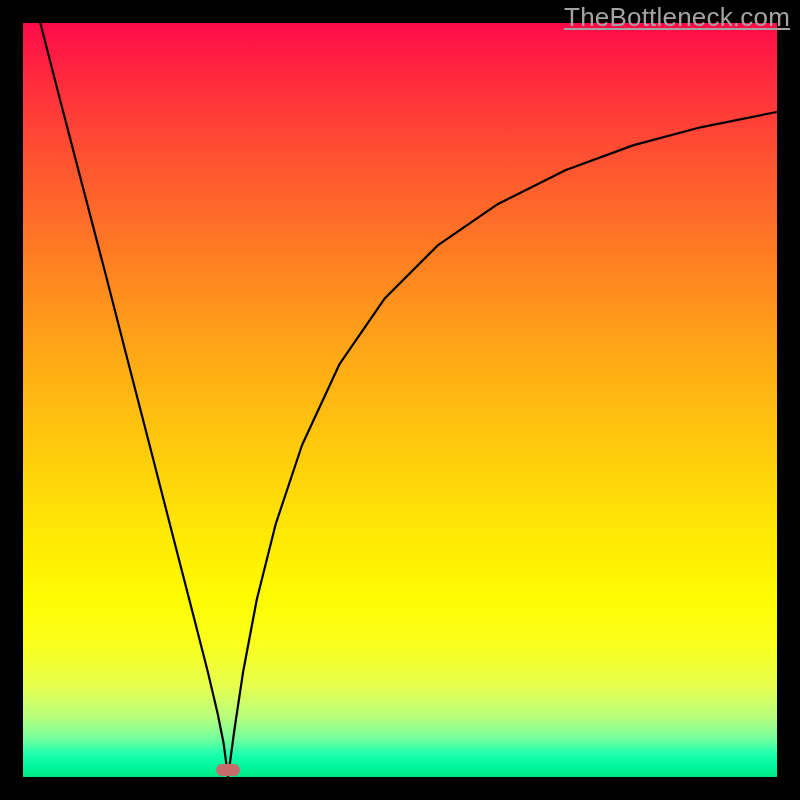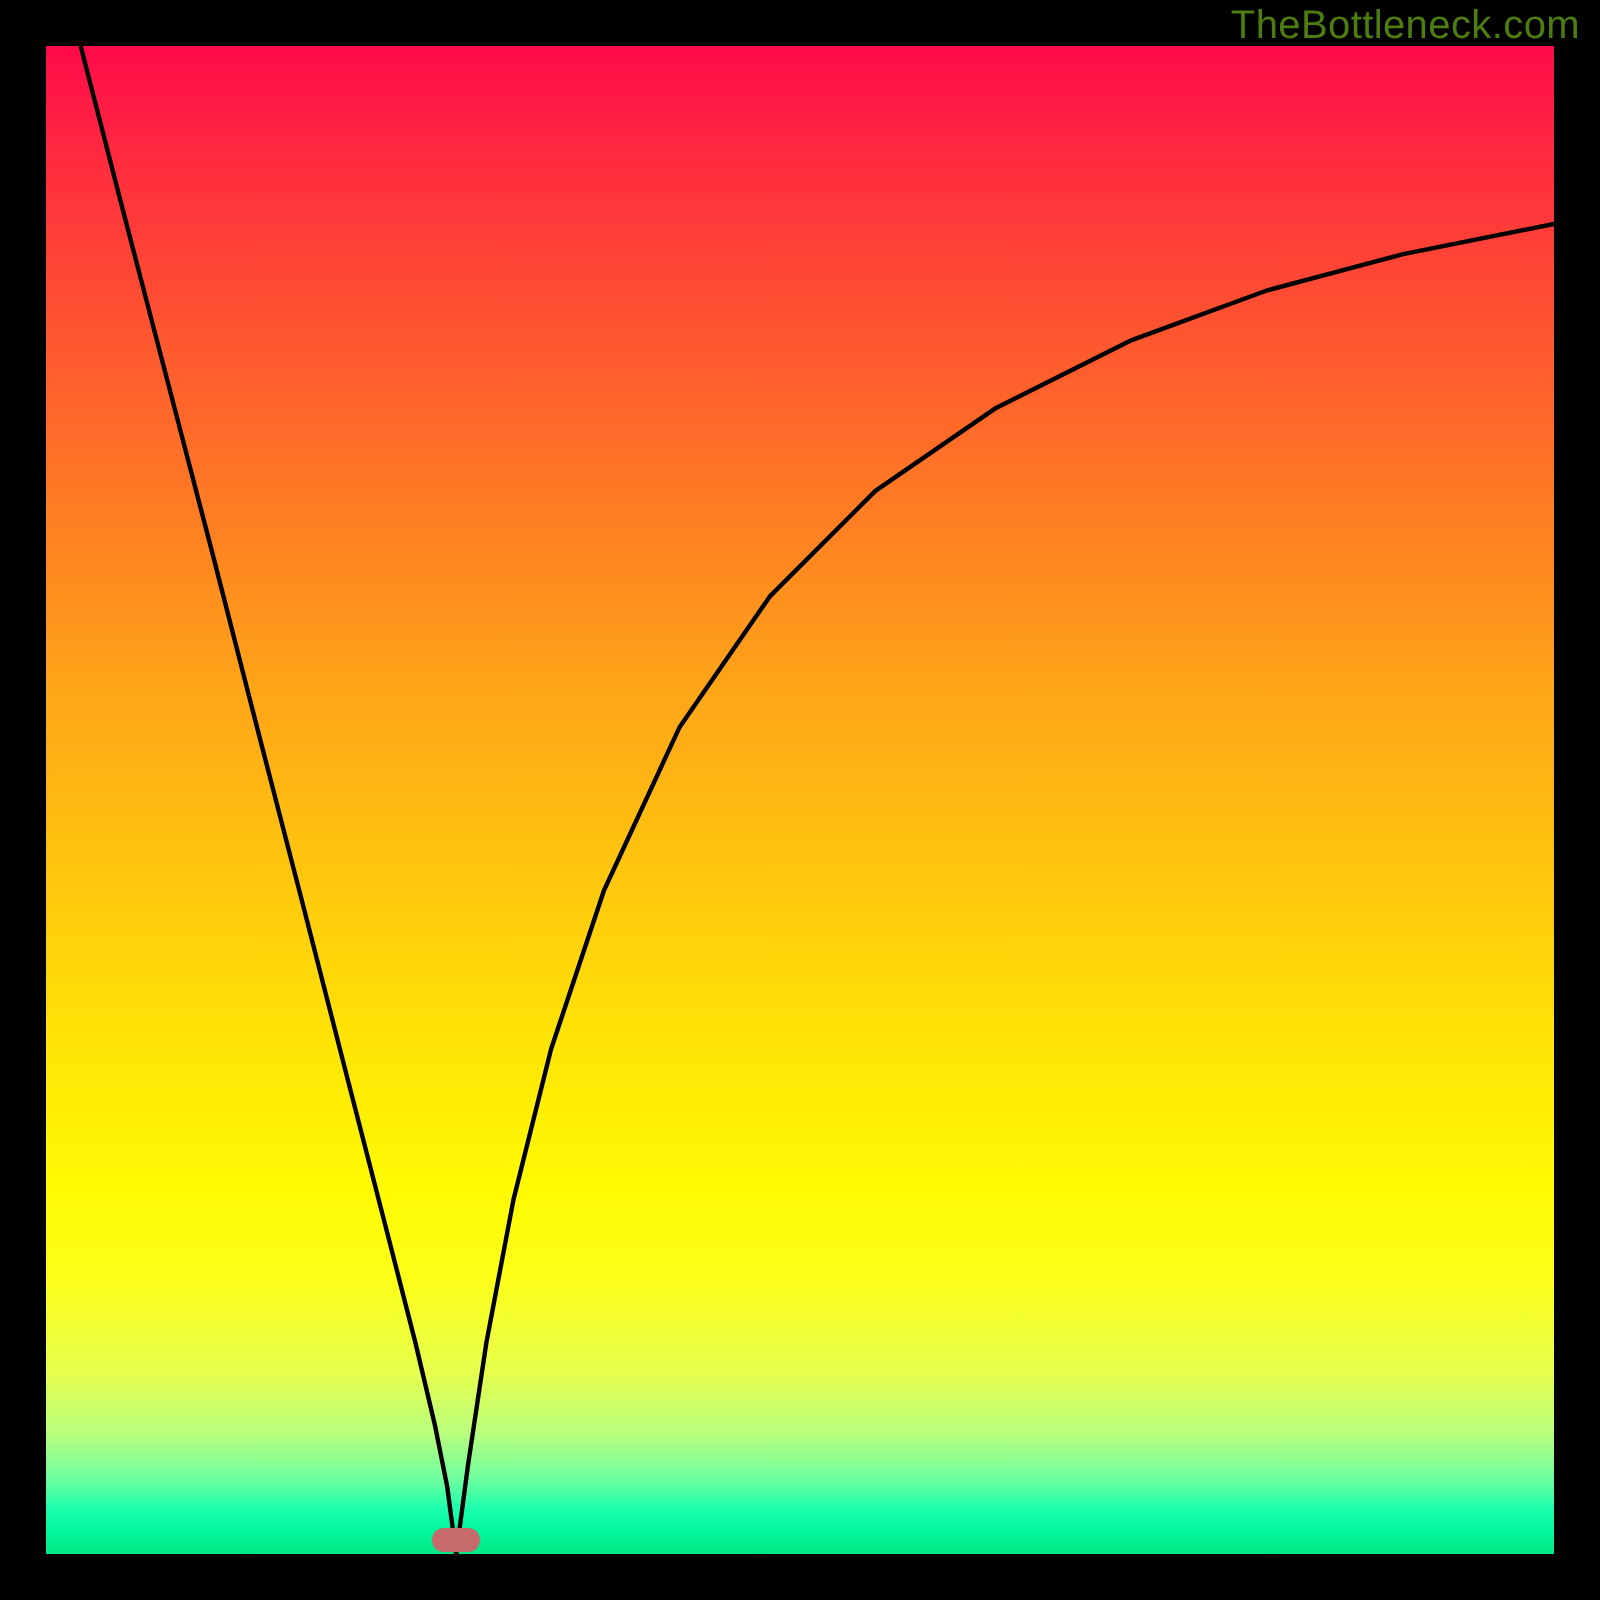--- a/index.html
+++ b/index.html
@@ -32,23 +32,24 @@
       #1cffad 97%,
       #00f79c 98.5%,
       #00e882 100%
     );
   }
   .watermark {
     position: absolute;
     top: 2px;
     right: 10px;
     font-family: Arial, Helvetica, sans-serif;
-    font-size: 20px;
-    color: #4d7c0f;
+    font-size: 26px;
+    color: #a3a3a3;
     letter-spacing: 0.2px;
+    text-decoration: underline;
   }
   .curve-svg {
     position: absolute;
     left: 23px;
     top: 23px;
     width: 754px;
     height: 754px;
     pointer-events: none;
   }
   .marker {

